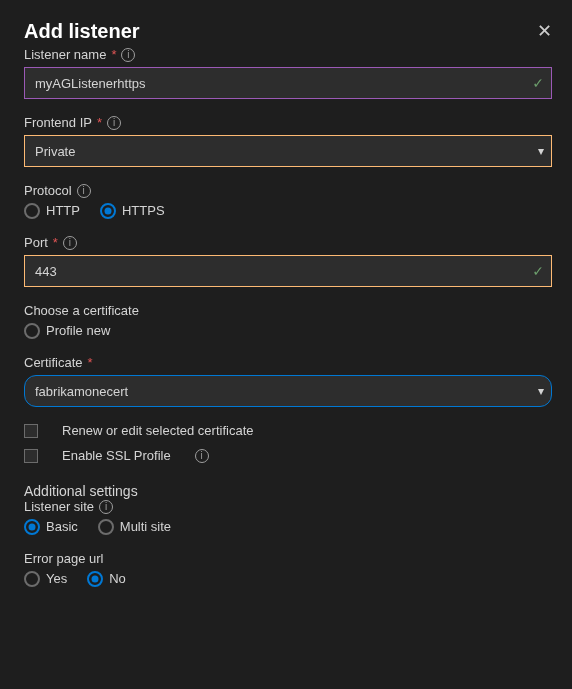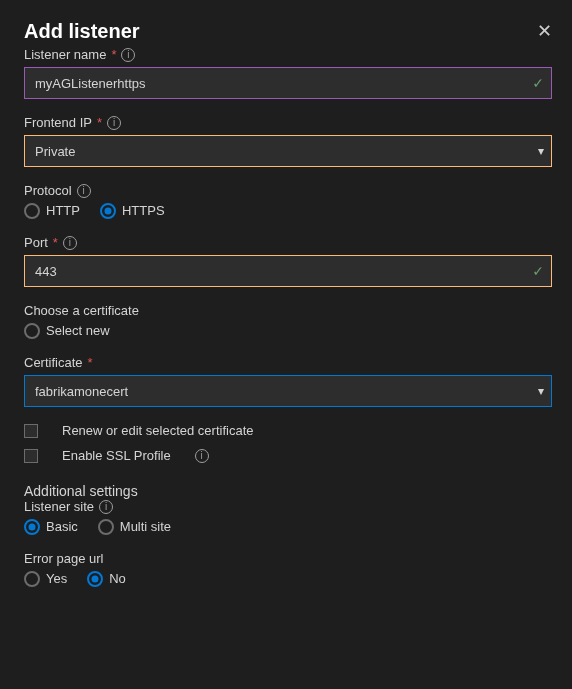--- a/index.html
+++ b/index.html
@@ -104,20 +104,21 @@
       cursor: pointer;
       height: 32px;
     }
 
     .select-field.active-border {
       border-color: #9b59b6;
     }
 
     .select-field.blue-border {
       border-color: #0078d4;
+      border-radius: 12px;
     }
 
     .select-icon {
       position: absolute;
       right: 8px;
       top: 50%;
       transform: translateY(-50%);
       color: #6c9e6c;
       font-size: 14px;
       pointer-events: none;
@@ -313,21 +314,21 @@
     </div>
   </div>
 
   <div class="field-group">
     <div class="field-label">
       <span>Choose a certificate</span>
     </div>
     <div class="radio-group">
       <label class="radio-item">
         <input type="radio" class="radio-input" name="cert_choice" value="Create new" style="">
-        <span class="radio-label">Select new</span>
+        <span class="radio-label">Profile new</span>
       </label>
     </div>
   </div>
 
   <div class="field-group">
     <div class="field-label">
       <span>Certificate</span>
       <span class="required-star">*</span>
     </div>
     <div class="select-wrapper">

